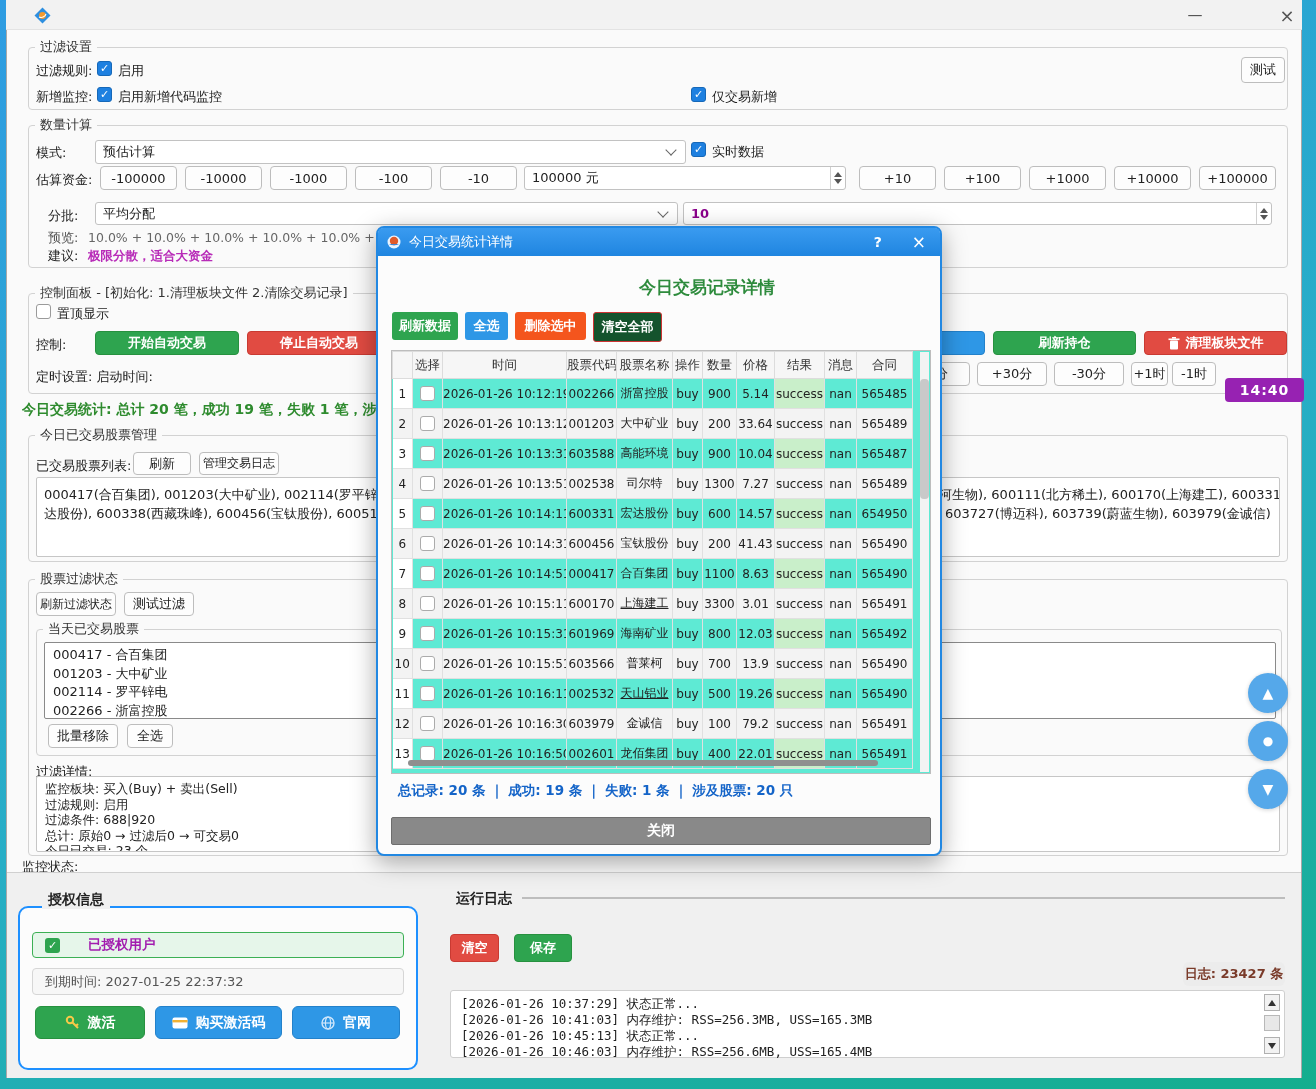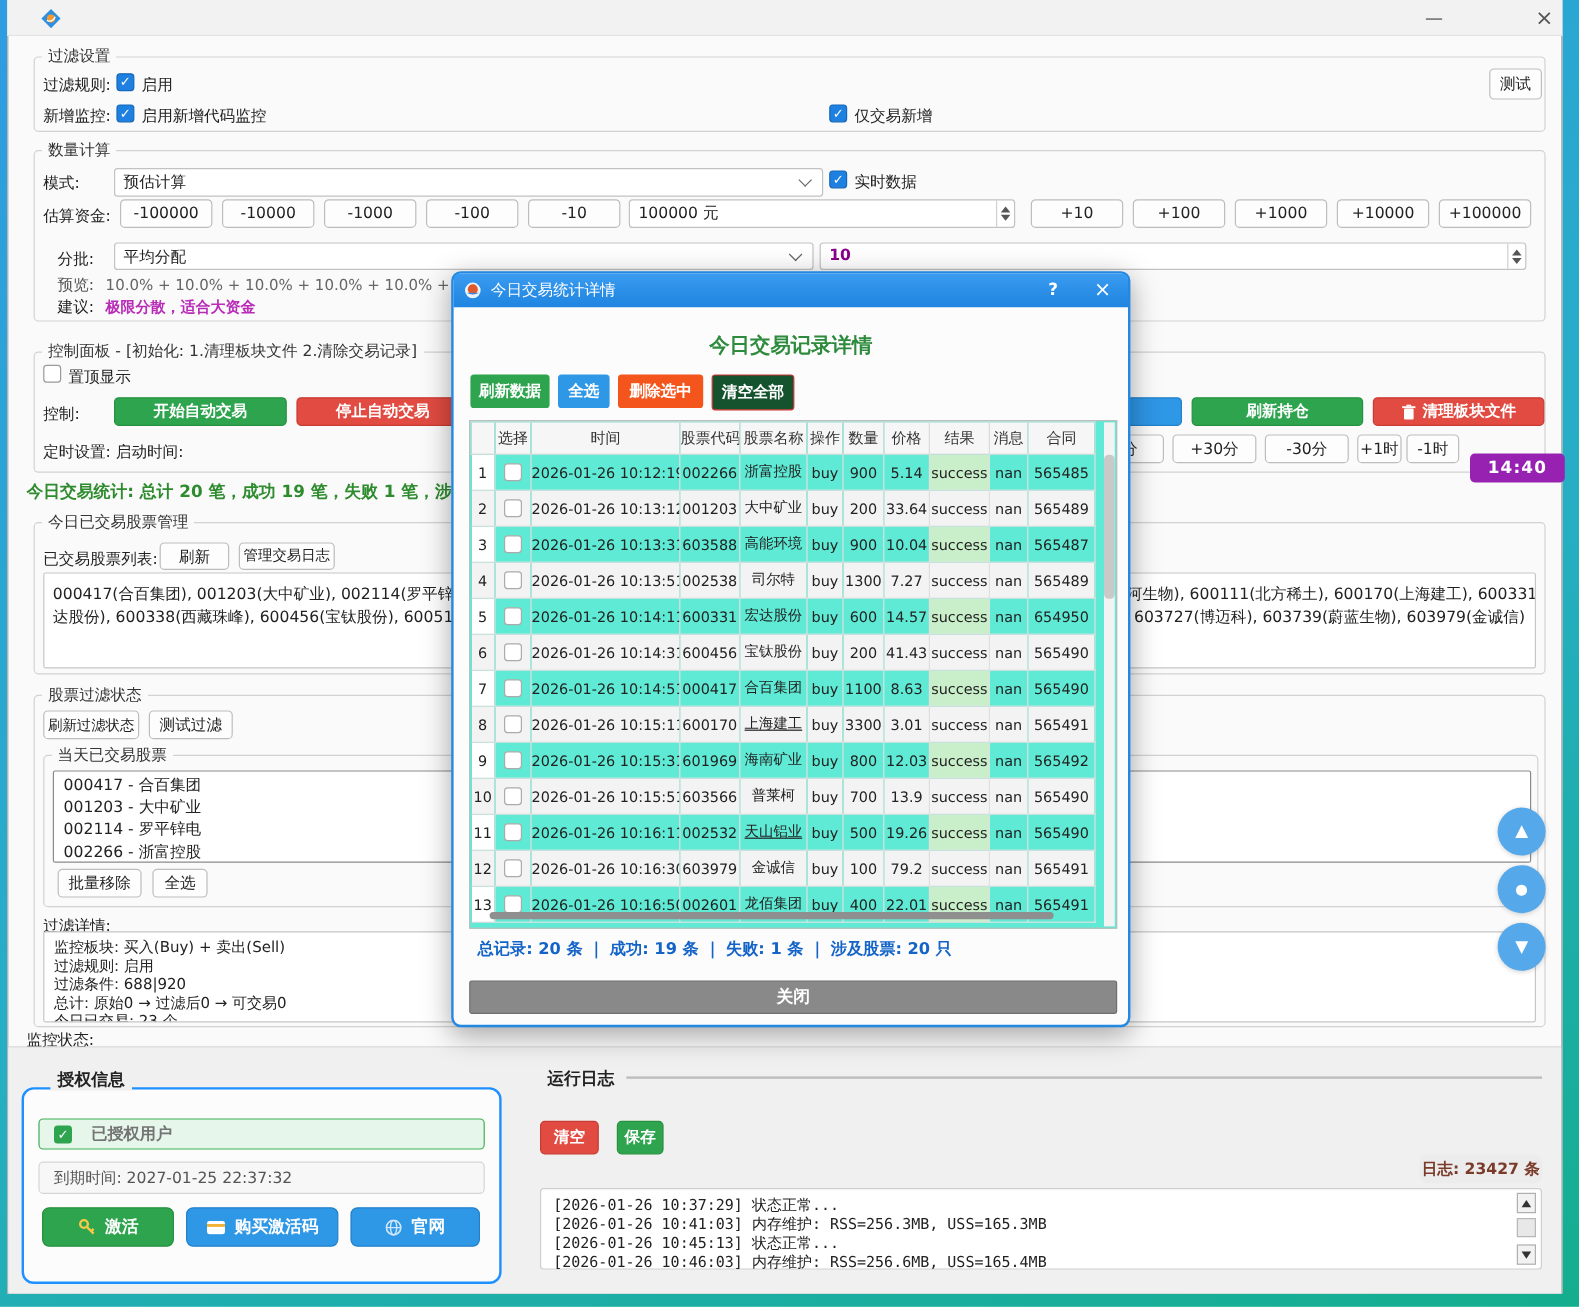--- a/index.html
+++ b/index.html
@@ -50,21 +50,21 @@
   .badge{background:#ececec;border-radius:6px;display:flex;align-items:center;justify-content:center;font-size:13px;font-weight:bold;color:#7a3b2a;z-index:4;}
   .log-box{left:450px;top:990px;width:835px;height:68px;background:#fff;border:1px solid #cfcfcf;border-radius:3px;z-index:4;}
   .log-line{font-family:"DejaVu Sans Mono","Liberation Mono",monospace;font-size:12.5px;line-height:16px;color:#222;white-space:nowrap;}
   .sb-btn{width:16px;height:17px;background:#f2f2f2;border:1px solid #b0b0b0;display:flex;align-items:center;justify-content:center;z-index:5;}
   .sb-thumb{width:16px;height:16px;background:#e8e8e8;border:1px solid #b8b8b8;z-index:5;}
   .tri8-up{width:0;height:0;border-left:4px solid transparent;border-right:4px solid transparent;border-bottom:6px solid #333;}
   .tri8-down{width:0;height:0;border-left:4px solid transparent;border-right:4px solid transparent;border-top:6px solid #333;}
   
   .fab{width:40px;height:40px;border-radius:50%;background:#55a8ea;display:flex;align-items:center;justify-content:center;color:#fff;z-index:30;font-size:14px;box-shadow:0 1px 4px rgba(0,0,0,.18);}
   
-  .modal{left:376px;top:226px;width:566px;height:630px;background:#fcfcfc;border:2px solid #2288e2;border-radius:8px;z-index:20;box-shadow:0 6px 24px rgba(0,0,0,.35);}
+  .modal{left:376px;top:226px;width:566px;height:630px;background:#fcfcfc;border:2px solid #2288e2;border-radius:8px;z-index:20;box-shadow:0 6px 24px rgba(0,0,0,.35);padding-left:48px;}
   .modal-titlebar{left:0;top:0;width:562px;height:28px;background:linear-gradient(#3a9bf0,#1f85e0);border-radius:5px 5px 0 0;display:flex;align-items:center;}
   .modal-title{color:#fff;font-size:13px;margin-left:8px;}
   .modal-heading{width:562px;text-align:center;font-size:17px;font-weight:bold;color:#2e8b3d;z-index:21;}
   .dlg-btn{position:absolute;height:28px;display:flex;align-items:center;justify-content:center;border-radius:3px;font-size:13px;font-weight:bold;color:#fff;z-index:21;white-space:nowrap;}
   .tablewrap{left:13px;top:122px;width:540px;height:424px;background:#5eead4;border:1px solid #bdbdbd;overflow:hidden;z-index:21;}
   table.trades{border-collapse:collapse;table-layout:fixed;width:520px;}
   table.trades th{height:26px;background:#f6f6f6;font-size:12.5px;font-weight:normal;color:#333;border:1px solid #dcdcdc;padding:0;white-space:nowrap;overflow:hidden;}
   table.trades td{height:29px;font-size:12px;color:#222;border:1px solid #e0e0e0;text-align:center;padding:0;white-space:nowrap;overflow:hidden;}
   table.trades tr.even td{background:#f3f3f3;}
   table.trades td.success-cell{background:#c9efca;}
@@ -209,21 +209,21 @@
     </div>
   <div class="abs lbl" style="left:22px;top:858px">监控状态:</div>
 
   <div class="abs" style="left:7px;top:872px;width:1294px;height:1px;background:#d0d0d0;z-index:2"></div>
   <div class="abs bottom-panel"></div>
 
   <div class="abs auth-box"></div>
   <div class="abs section-lbl" style="left:42px;top:891px">授权信息</div>
   <div class="abs auth-banner">
     <span class="cbx-green"></span>
-    <span style="margin-left:16px;font-size:13.5px;font-weight:bold;color:#737373">已授权用户</span>
+    <span style="margin-left:28px;font-size:13.5px;font-weight:bold;color:#a21caf">已授权用户</span>
   </div>
   <div class="abs inp" style="left:32px;top:968px;width:372px;height:27px;background:#f7f7f7;border-color:#d6d6d6;border-radius:4px;color:#555;padding-left:12px;z-index:4">
       <span>到期时间: 2027-01-25 22:37:32</span>
     </div>
   <div class="abs btn btn-green" style="left:35px;top:1006px;width:110px;height:33px;border-radius:6px;font-size:14px;gap:8px;z-index:4">
     <span>
         <svg width="15" height="15" viewBox="0 0 15 15">
           <circle cx="5" cy="5" r="3.2" fill="none" stroke="#f7c948" stroke-width="2"></circle>
           <path d="M7.5 7.5 L13 13 M11 11 L13 9" stroke="#f7c948" stroke-width="2" fill="none"></path>
         </svg>
@@ -246,21 +246,21 @@
           <ellipse cx="7" cy="7" rx="2.6" ry="6" fill="none" stroke="#cfe6fb" stroke-width="1.2"></ellipse>
           <path d="M1 7 H13" stroke="#cfe6fb" stroke-width="1.2"></path>
         </svg>
       </span>
     <span>官网</span>
   </div>
 
   <div class="abs section-lbl" style="left:450px;top:890px">运行日志</div>
   <div class="abs hline" style="left:522px;top:897px;width:763px"></div>
   <div class="abs btn btn-red" style="left:450px;top:934px;width:49px;height:28px;border-radius:4px;z-index:4">清空</div>
-  <div class="abs btn btn-green" style="left:514px;top:934px;width:39px;height:28px;border-radius:4px;z-index:4">保存</div>
+  <div class="abs btn btn-green" style="left:514px;top:934px;width:58px;height:28px;border-radius:4px;z-index:4">保存</div>
   <div class="abs badge" style="left:1183px;top:962px;width:102px;height:24px">日志: 23427 条</div>
   <div class="abs log-box">
     <div id="log-lines" style="position:absolute;left:10px;top:5px">
         <div class="log-line">[2026-01-26 10:37:29] 状态正常...</div>
         <div class="log-line">[2026-01-26 10:41:03] 内存维护: RSS=256.3MB, USS=165.3MB</div>
         <div class="log-line">[2026-01-26 10:45:13] 状态正常...</div>
         <div class="log-line">[2026-01-26 10:46:03] 内存维护: RSS=256.6MB, USS=165.4MB</div>
       </div>
     <div class="abs sb-btn" style="right:4px;top:3px">
         <span class="tri8-up"></span>

